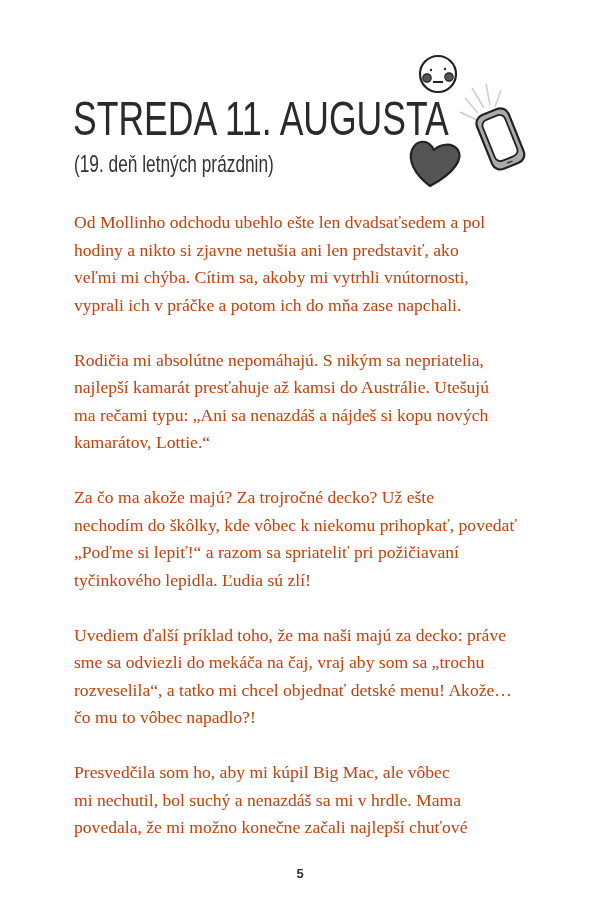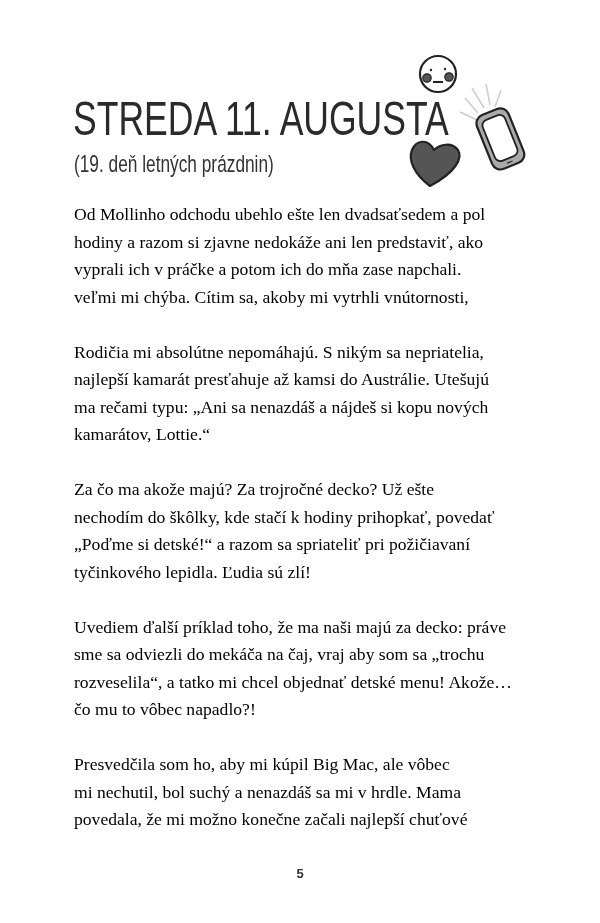--- a/index.html
+++ b/index.html
@@ -13,22 +13,22 @@
     font-family: "Liberation Sans", sans-serif; font-weight: normal;
     font-size: 48px; line-height: 54px; color: #2a2a2a; letter-spacing: 0px;
     transform: scaleX(0.74); transform-origin: left top; white-space: nowrap;
   }
   .subtitle {
     position: absolute; left: 74px; top: 148px; margin: 0;
     font-family: "Liberation Sans", sans-serif; font-size: 24px; line-height: 32px;
     color: #333; transform: scaleX(0.72); transform-origin: left top; white-space: nowrap;
   }
   .body-text {
-    position: absolute; left: 74px; top: 201px; width: 480px;
-    font-size: 17.6px; line-height: 27.5px; color: #000000;
+    position: absolute; left: 74px; top: 209px; width: 480px;
+    font-size: 17.6px; line-height: 27.5px; color: #c2410c;
   }
   .para { margin: 0 0 27.5px 0; }
   .line { display: block; white-space: nowrap; }
   .page-number {
     position: absolute; left: 0; width: 600px; top: 866px; text-align: center;
     font-family: "Liberation Sans", sans-serif; font-weight: bold; font-size: 13px; color: #333;
   }
   .doodles { position: absolute; left: 400px; top: 50px; width: 140px; height: 150px; }
 </style>
 </head>
@@ -66,34 +66,34 @@
 
       <g>
         <path d="M30 136 C 14 124, 8 110, 12 100 C 16 90, 28 88, 34 100 C 40 94, 52 92, 58 100 C 63 108, 56 122, 30 136 Z" fill="#555" stroke="#222" stroke-width="2.2" stroke-linejoin="round"></path>
       </g>
     </svg>
   </div>
 
   <div class="body-text">
     <p class="para">
       <span class="line">Od Mollinho odchodu ubehlo ešte len dvadsaťsedem a pol</span>
-      <span class="line">hodiny a razom si zjavne nedokáže ani len predstaviť, ako</span>
+      <span class="line">hodiny a nikto si zjavne netušia ani len predstaviť, ako</span>
+      <span class="line">veľmi mi chýba. Cítim sa, akoby mi vytrhli vnútornosti,</span>
       <span class="line">vyprali ich v práčke a potom ich do mňa zase napchali.</span>
-      <span class="line">veľmi mi chýba. Cítim sa, akoby mi vytrhli vnútornosti,</span>
     </p>
     <p class="para">
       <span class="line">Rodičia mi absolútne nepomáhajú. S nikým sa nepriatelia,</span>
       <span class="line">najlepší kamarát presťahuje až kamsi do Austrálie. Utešujú</span>
       <span class="line">ma rečami typu: „Ani sa nenazdáš a nájdeš si kopu nových</span>
       <span class="line">kamarátov, Lottie.“</span>
     </p>
     <p class="para">
       <span class="line">Za čo ma akože majú? Za trojročné decko? Už ešte</span>
-      <span class="line">nechodím do škôlky, kde stačí k hodiny prihopkať, povedať</span>
-      <span class="line">„Poďme si detské!“ a razom sa spriateliť pri požičiavaní</span>
+      <span class="line">nechodím do škôlky, kde vôbec k niekomu prihopkať, povedať</span>
+      <span class="line">„Poďme si lepiť!“ a razom sa spriateliť pri požičiavaní</span>
       <span class="line">tyčinkového lepidla. Ľudia sú zlí!</span>
     </p>
     <p class="para">
       <span class="line">Uvediem ďalší príklad toho, že ma naši majú za decko: práve</span>
       <span class="line">sme sa odviezli do mekáča na čaj, vraj aby som sa „trochu</span>
       <span class="line">rozveselila“, a tatko mi chcel objednať detské menu! Akože…</span>
       <span class="line">čo mu to vôbec napadlo?!</span>
     </p>
     <p class="para">
       <span class="line">Presvedčila som ho, aby mi kúpil Big Mac, ale vôbec</span>

